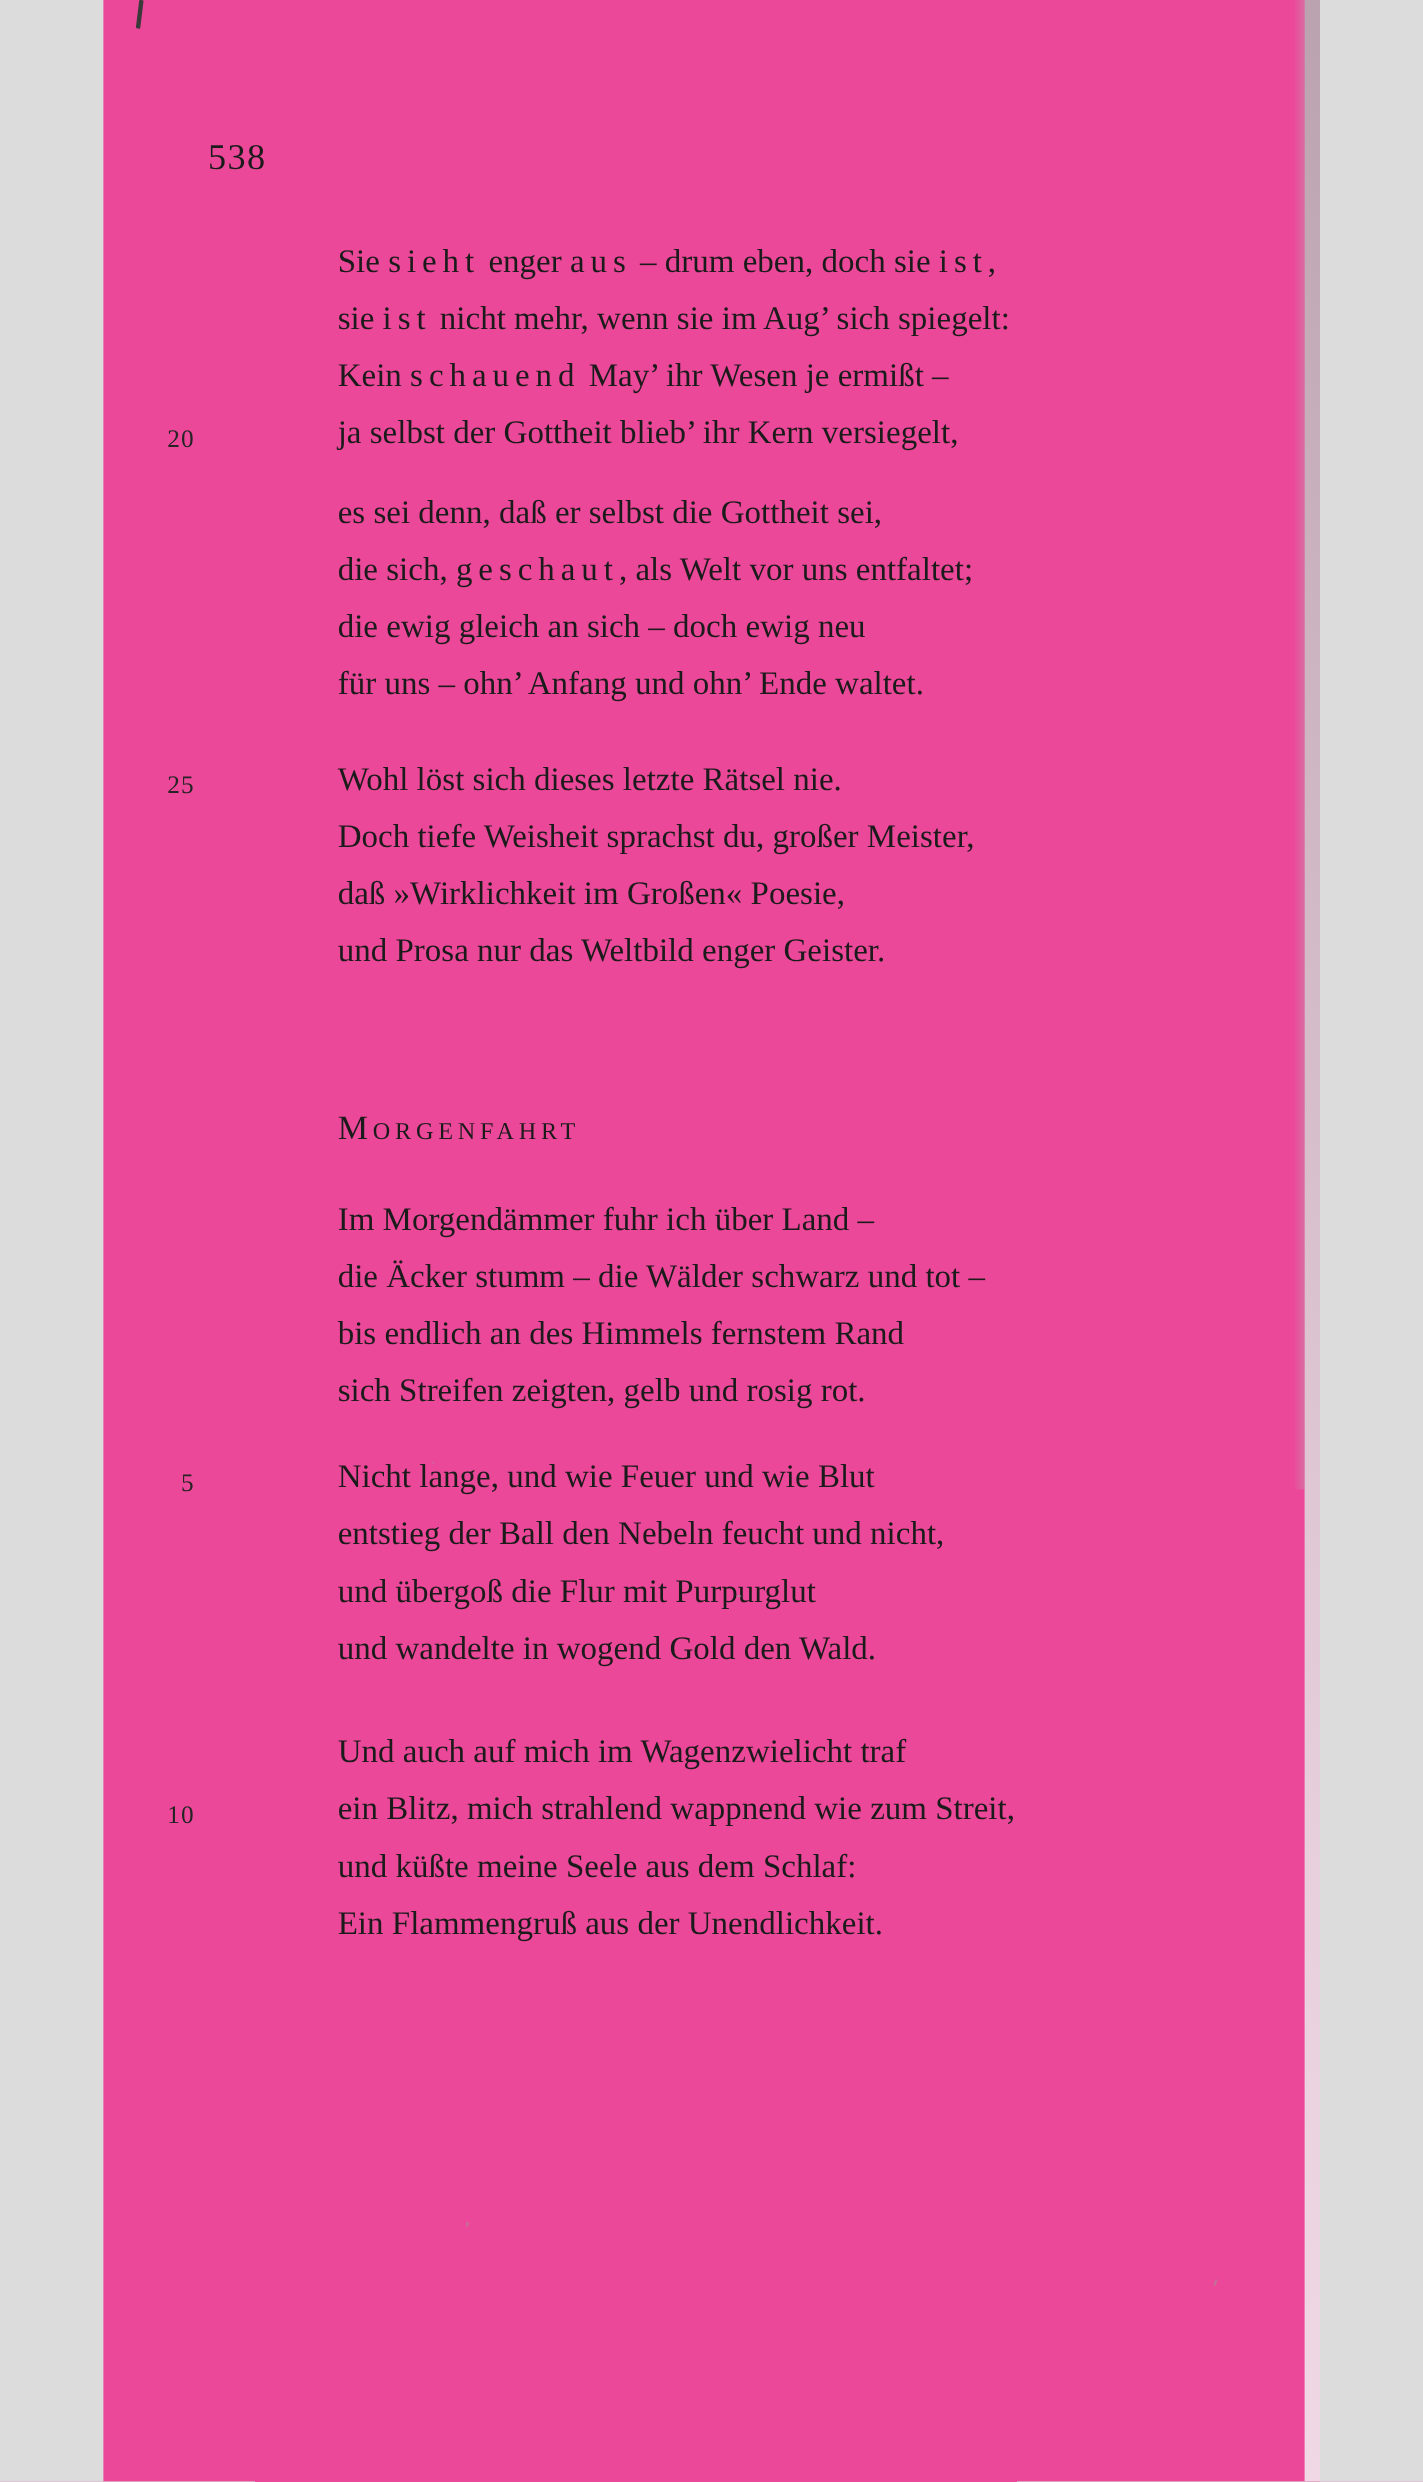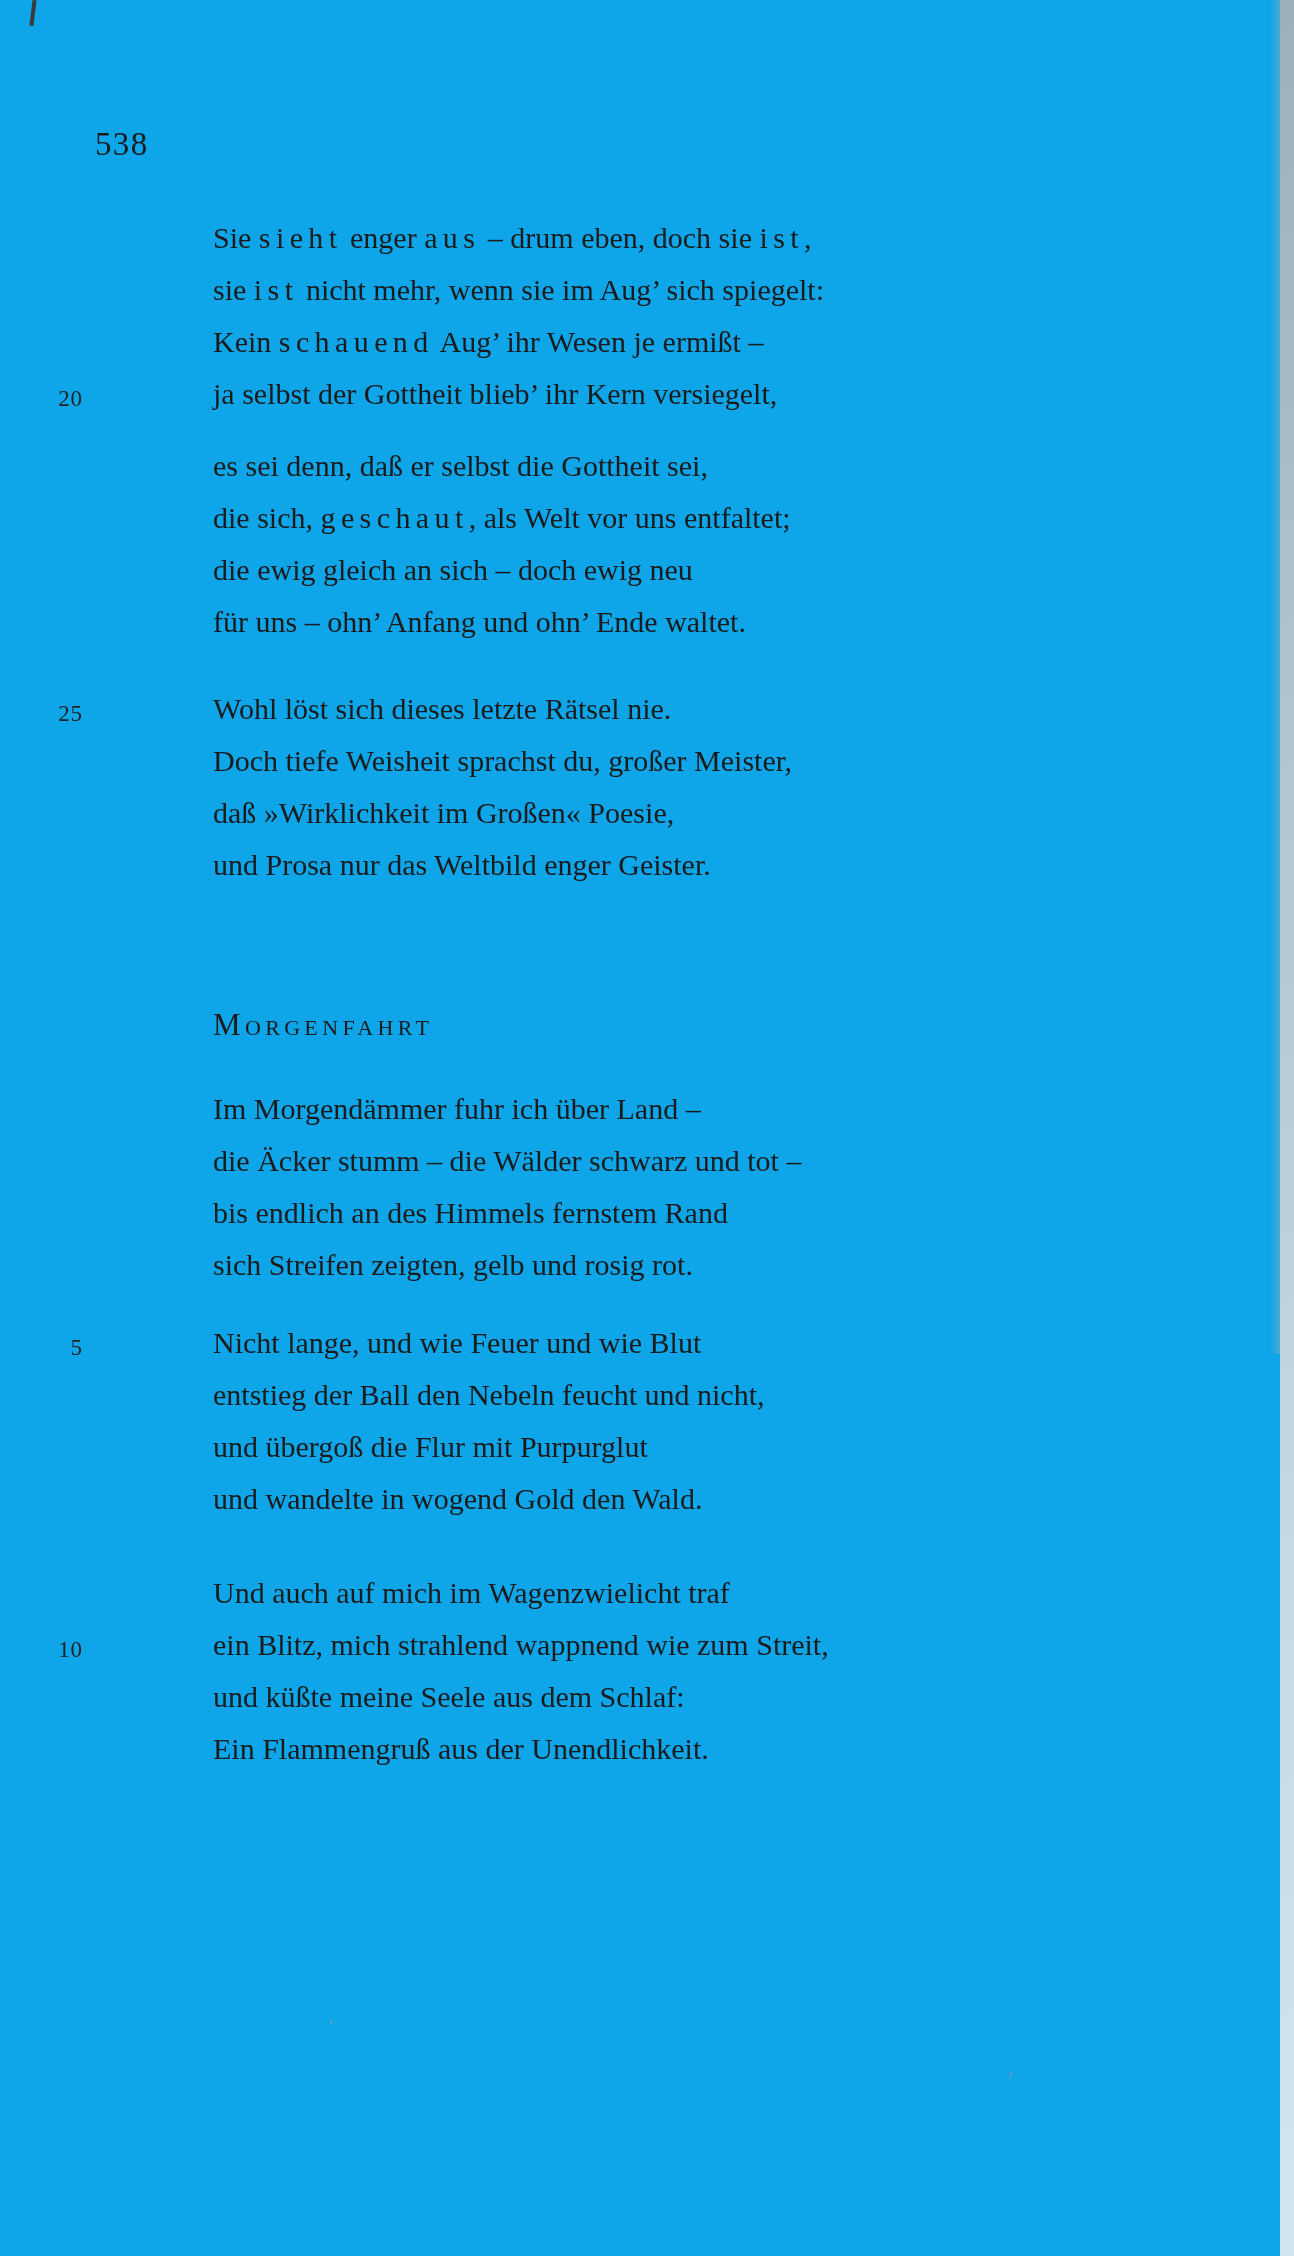--- a/index.html
+++ b/index.html
@@ -1,19 +1,19 @@
 <!DOCTYPE html>
 <html><head>
 <meta charset="utf-8">
 <style>
   html,body{margin:0;padding:0;background:#dcdcdc;}
   .page{
     position:relative;
-    width:1294px;height:2256px;
-    background:#0ea5e9;
+    width:1106px;height:2256px;
+    background:#ec4899;
     font-family:"Liberation Serif","DejaVu Serif",serif;
     color:#1b1b1b;
     overflow:hidden;
     margin:0 auto;
   }
   .pagenum{
     position:absolute;top:126px;left:95px;
     font-size:33px;letter-spacing:0.04em;
   }
   .runtitle{
@@ -57,21 +57,21 @@
 </head>
 <body>
 
 <div class="page">
 
   <div class="pagenum">538</div>
 
   <div class="stanza" style="top:212px">
       <div class="line"><span>Sie </span><span class="g">sieht</span><span> enger </span><span class="g">aus</span><span> – drum eben, doch sie </span><span class="g">ist</span><span>,</span></div>
       <div class="line"><span>sie </span><span class="g">ist</span><span> nicht mehr, wenn sie im Aug’ sich spiegelt:</span></div>
-      <div class="line"><span>Kein </span><span class="g">schauend</span><span> Aug’ ihr Wesen je ermißt –</span></div>
+      <div class="line"><span>Kein </span><span class="g">schauend</span><span> May’ ihr Wesen je ermißt –</span></div>
       <div class="line"><span class="lineno">20</span><span>ja selbst der Gottheit blieb’ ihr Kern versiegelt,</span></div>
     </div>
   <div class="stanza" style="top:440px">
       <div class="line"><span>es sei denn, daß er selbst die Gottheit sei,</span></div>
       <div class="line"><span>die sich, </span><span class="g">geschaut</span><span>, als Welt vor uns entfaltet;</span></div>
       <div class="line"><span>die ewig gleich an sich – doch ewig neu</span></div>
       <div class="line"><span>für uns – ohn’ Anfang und ohn’ Ende waltet.</span></div>
     </div>
   <div class="stanza" style="top:683px">
       <div class="line"><span class="lineno">25</span><span>Wohl löst sich dieses letzte Rätsel nie.</span></div>

